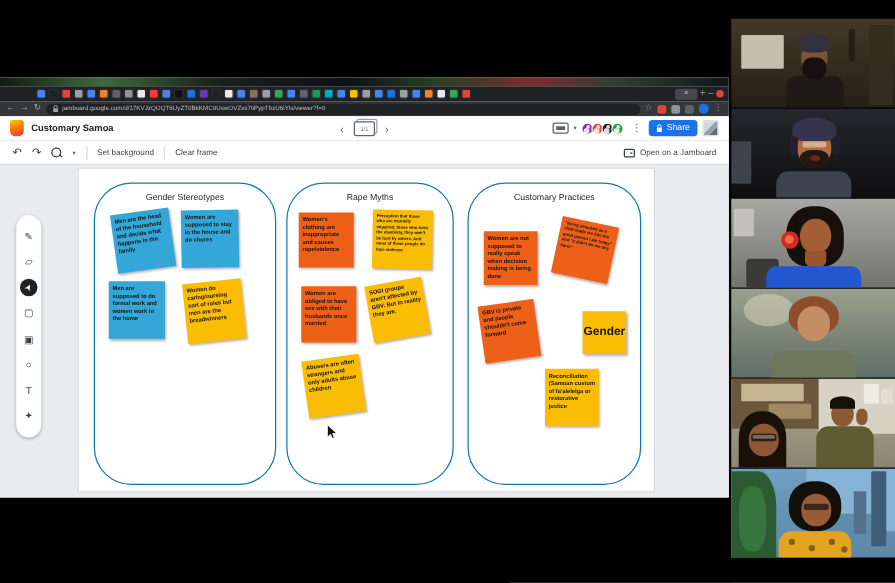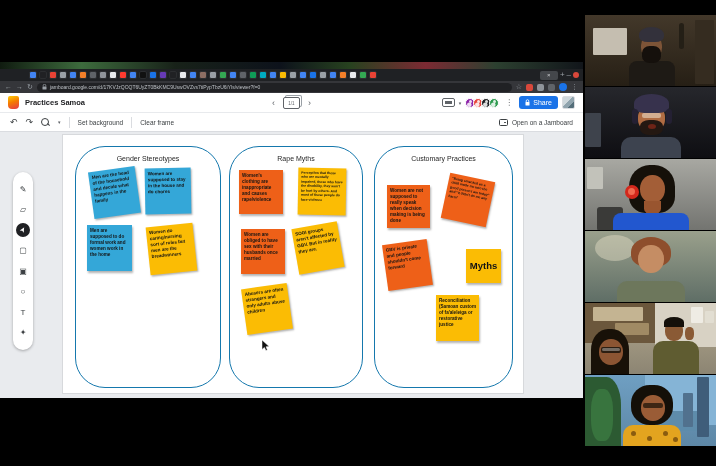--- a/index.html
+++ b/index.html
@@ -174,21 +174,21 @@
         <span class="navg">☆</span>
         <span class="extension" style="background:#d9483b"></span>
         <span class="extension" style="background:#8f949a"></span>
         <span class="extension" style="background:#5f6368"></span>
         <span class="profile-dot"></span>
         <span class="navg">⋮</span>
       </div>
 
       <div class="jam-header">
         <div class="jam-logo"></div>
-        <div class="jam-title">Practices Samoa</div>
+        <div class="jam-title">Customary Samoa</div>
         <div class="frame-nav">
           <span class="chev" style="pointer-events:auto">‹</span>
           <span class="frame-thumb" style="pointer-events:auto">
             <span>1/1</span>
           </span>
           <span class="chev" style="pointer-events:auto">›</span>
         </div>
         <div class="header-right">
           <span class="present-icon">
               <i></i>
@@ -243,21 +243,21 @@
             <div class="note small" style="left: 235px; top: 33px; width: 48px; height: 47px; background: rgb(251, 188, 4); transform: rotate(1deg);">Perception that those who are mentally impaired, those who have the disability, they won't be hurt by others. And most of these people do face violence</div>
             <div class="note" style="left: 178px; top: 94px; width: 44px; height: 45px; background: rgb(238, 96, 24); transform: rotate(0deg);">Women are obliged to have sex with their husbands once married</div>
             <div class="note" style="left: 232px; top: 90px; width: 46px; height: 46px; background: rgb(251, 188, 4); transform: rotate(-10deg);">SOGI groups aren't affected by GBV. But in reality they are.</div>
             <div class="note" style="left: 181px; top: 151px; width: 46px; height: 46px; background: rgb(251, 188, 4); transform: rotate(-8deg);">Abusers are often strangers and only adults abuse children</div>
             <div class="frame-col" style="left: 311px; top: 11px; width: 139px; height: 242px; border-color: rgb(21, 120, 173);">
               <div class="col-title">Customary Practices</div>
             </div>
             <div class="note" style="left: 324px; top: 50px; width: 43px; height: 43px; background: rgb(238, 96, 24); transform: rotate(0deg);">Women are not supposed to really speak when decision making is being done</div>
             <div class="note small" style="left: 382px; top: 42px; width: 46px; height: 46px; background: rgb(238, 96, 24); transform: rotate(12deg);">"Being smacked as a child made me into the good person I am today" and "it didn't do me any harm"</div>
             <div class="note" style="left: 322px; top: 107px; width: 45px; height: 46px; background: rgb(238, 96, 24); transform: rotate(-8deg);">GBV is private and people shouldn't come forward</div>
-            <div class="note big" style="left: 403px; top: 114px; width: 35px; height: 34px; background: rgb(251, 188, 4); transform: rotate(0deg);">Myths</div>
+            <div class="note big" style="left: 403px; top: 114px; width: 35px; height: 34px; background: rgb(251, 188, 4); transform: rotate(0deg);">Gender</div>
             <div class="note" style="left: 373px; top: 160px; width: 43px; height: 46px; background: rgb(251, 188, 4); transform: rotate(0deg);">Reconciliation (Samoan custom of fa'aleleiga or restorative justice</div>
           </div>
         <div class="tool-palette" id="palette">
             <div class="tool">
               <span>✎</span>
             </div>
             <div class="tool">
               <span>▱</span>
             </div>
             <div class="tool selected">

